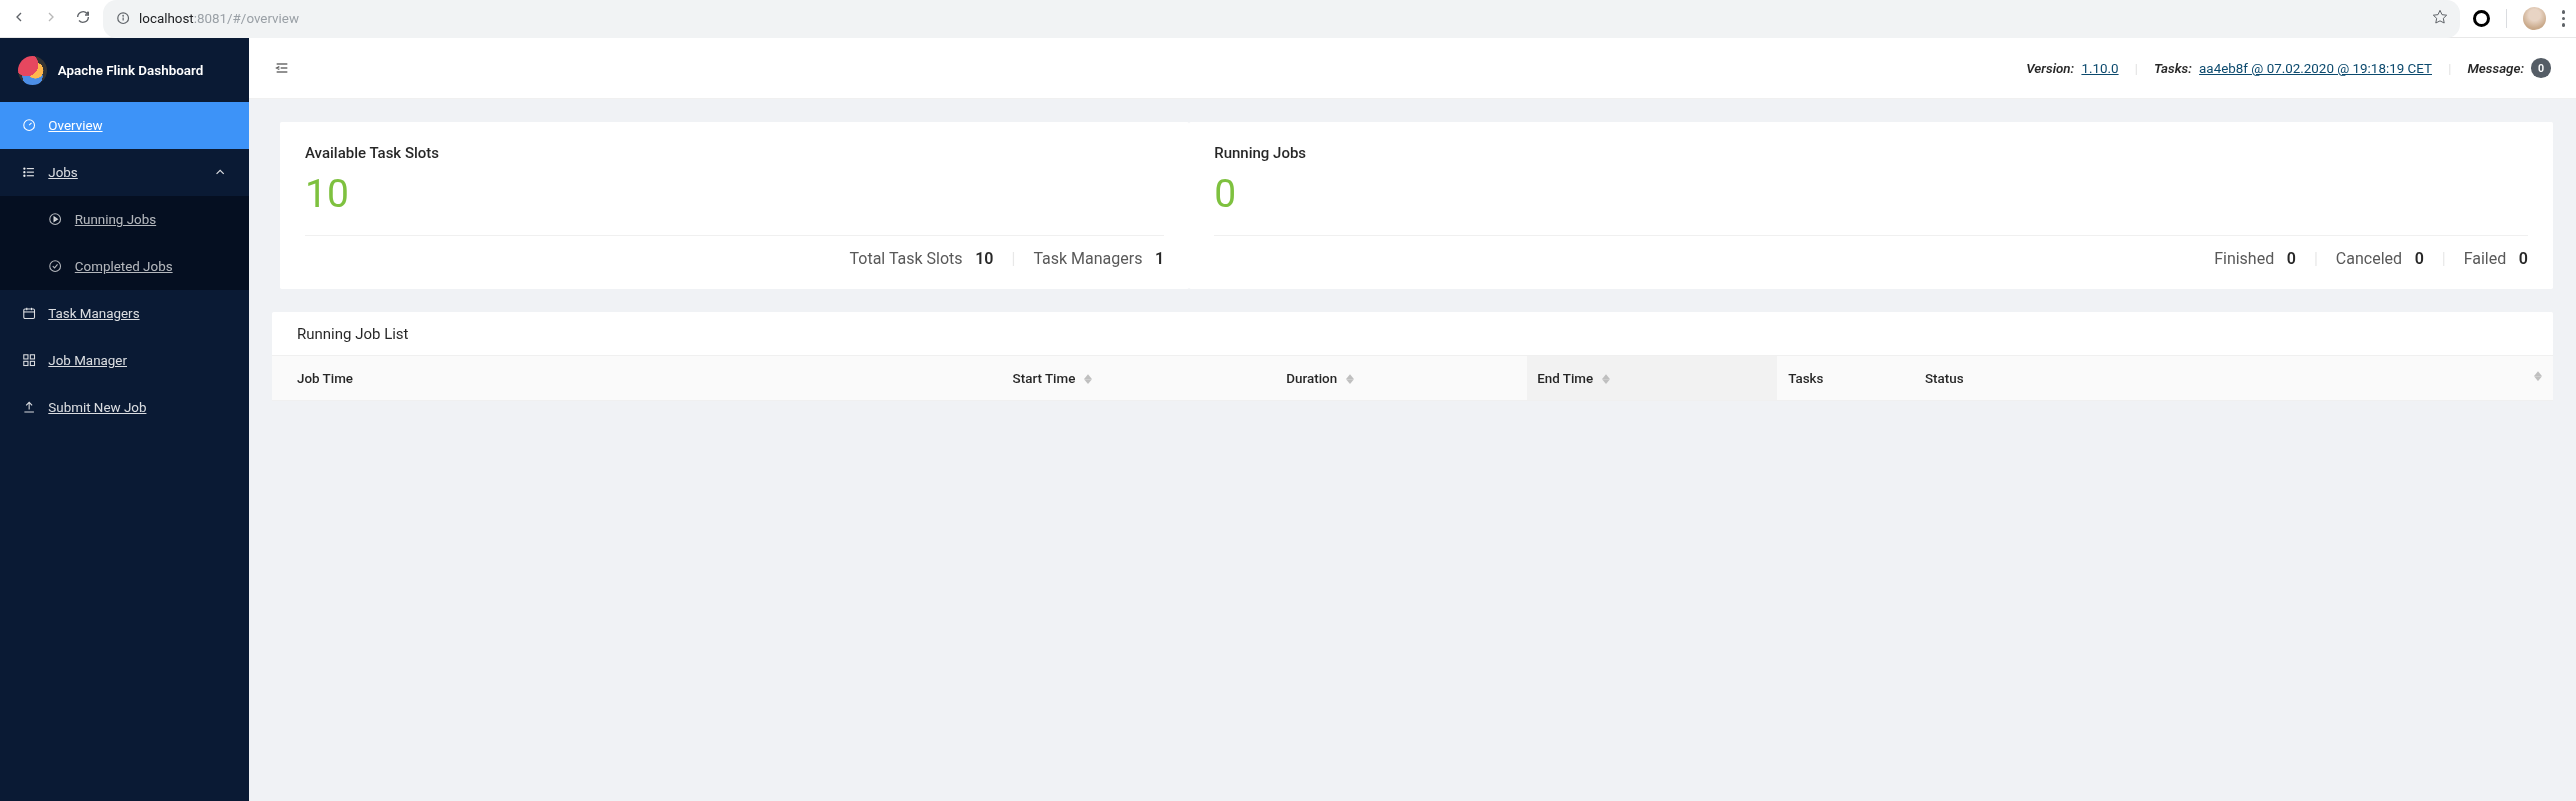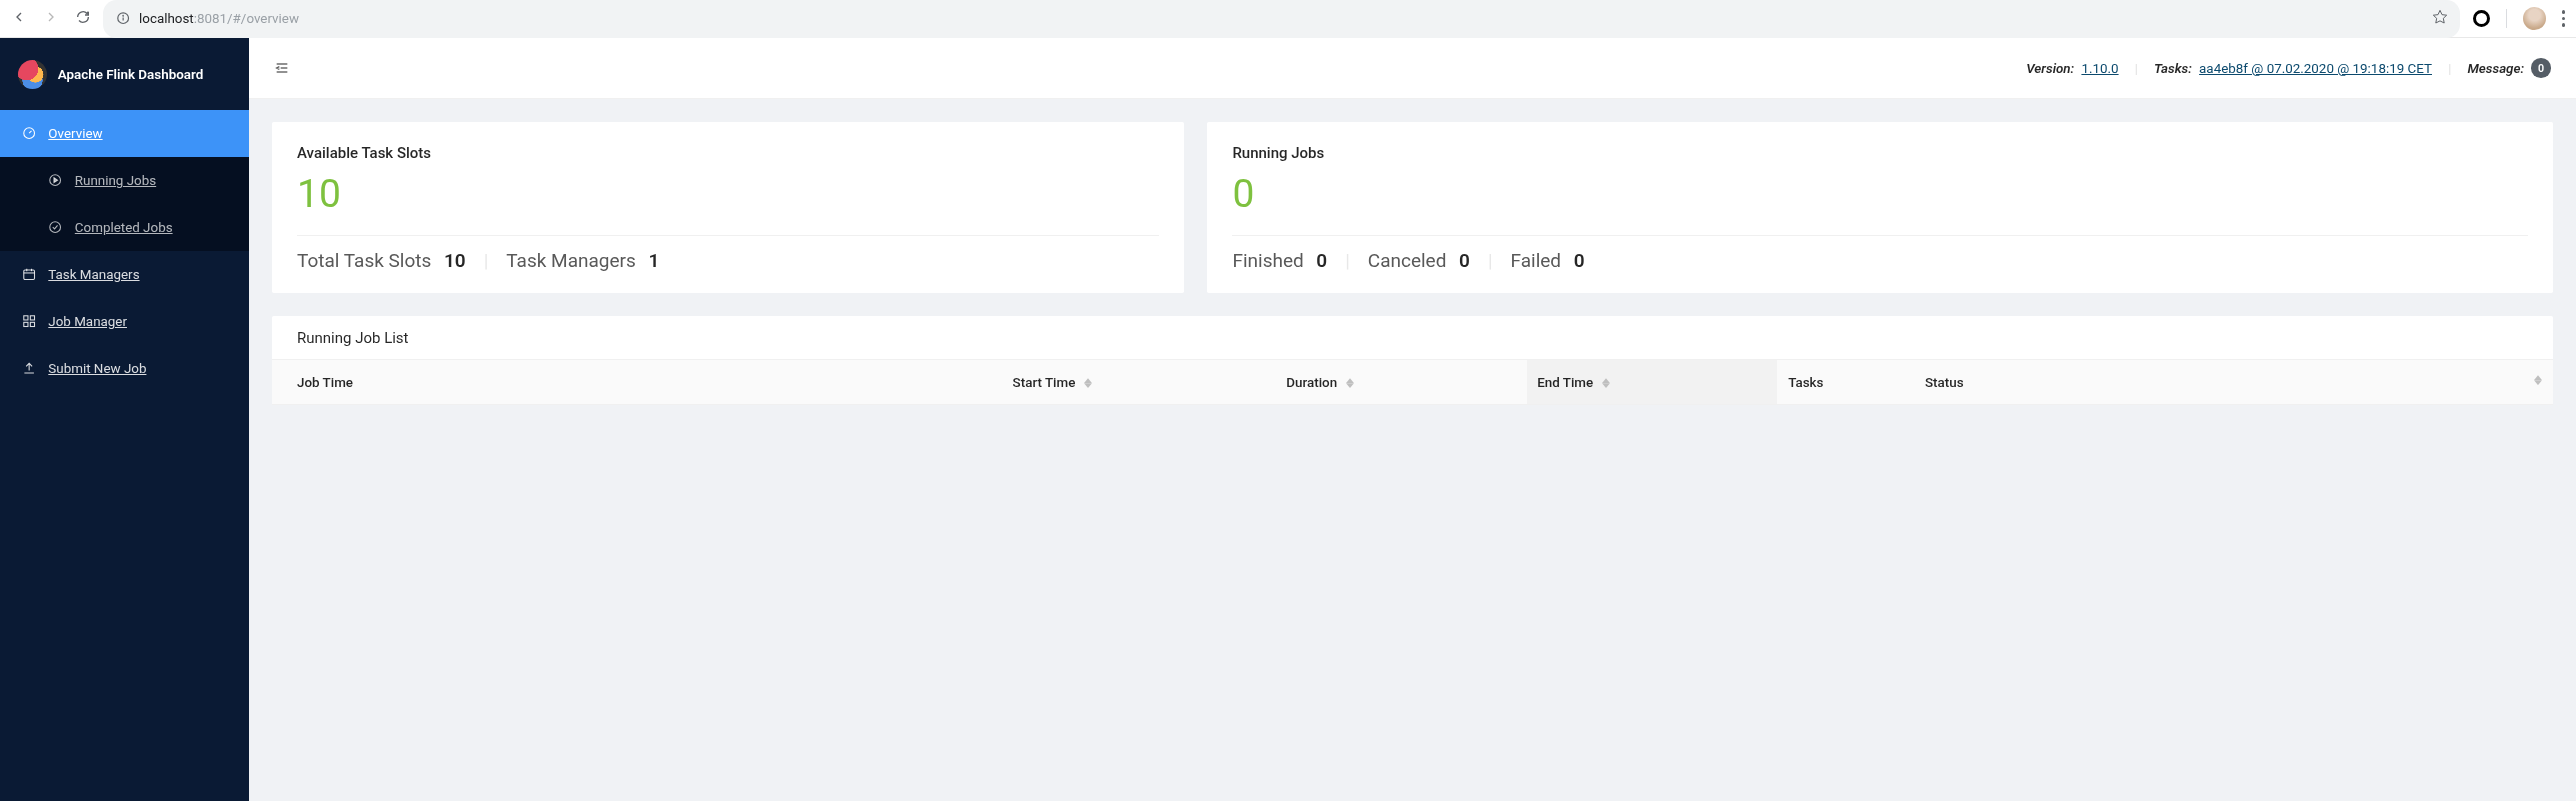--- a/index.html
+++ b/index.html
@@ -52,21 +52,21 @@
 
     .sidebar {
       width:249px;
       background:#0a1a34;
       color:rgba(255,255,255,.85);
       display:flex;
       flex-direction:column;
       flex-shrink:0;
     }
     .brand {
-      height:72px;
+      height:64px;
       display:flex;
       align-items:center;
       padding:0 18px;
       gap:10.7px;
       color:#fff;
       font-weight:600;
       font-size:13.4px;
     }
     .brand-logo {
       width:29px; height:29px; border-radius:50%;
@@ -110,32 +110,32 @@
     .meta { display:flex; align-items:center; gap:7.2px; font-size:13.4px; }
     .meta .lbl { font-weight:600;font-style:italic; }
     .meta .val { color:#0c4a6e;text-decoration:underline; }
     .meta-sep { color:#e0e0e0; margin:0 7.2px; font-size:12.5px; }
     .badge {
       display:inline-flex; align-items:center; justify-content:center;
       min-width:19.7px; height:19.7px; padding:0 5.4px;
       border-radius:9.8px; background:#555d66; color:#fff; font-size:10.7px; font-weight:600;
     }
 
-    .cards { display:flex; gap:23px; padding:23px; }
+    .cards { display:flex; padding:23px;margin-left:8px; }
     .card {
       background:#fff;
       border-radius:1.8px;
       padding:21.5px 25px;
     }
     .card.slots { flex:0 0 40%; }
     .card.jobs { flex:1; }
     .card h3 { font-size:15px; font-weight:500; color:rgba(0,0,0,.85); margin-bottom:7.2px; }
     .big-num { font-size:39px; font-weight:400; color:#7ec13f; line-height:1.3; }
     .card hr { border:none; border-top:0.9px solid #f0f0f0; margin:16px 0 12.5px; }
-    .stats-row { display:flex; gap:9px; align-items:center; font-size:19px; }
+    .stats-row { display:flex; gap:9px; align-items:center; font-size:16px;justify-content:flex-end; }
     .stat-lbl { color:#595959; }
     .stat-val { font-weight:600; color:rgba(0,0,0,.85); margin-left:3.6px; }
     .stat-sep { color:#e8e8e8; margin:0 9px; }
 
     .list-card {
       background:#fff;
       margin:0 23px 23px;
       border-radius:1.8px;
     }
     .list-card h3 {
@@ -218,20 +218,34 @@
     </div>
 
     <div class="nav-item active">
       <svg class="nav-icon" viewBox="0 0 24 24" fill="none" stroke="currentColor" stroke-width="1.8">
           <circle cx="12" cy="12" r="9"></circle>
           <path d="M12 12l4-4M8 16h0"></path>
         </svg>
       <span>Overview</span>
     </div>
 
+    <div class="nav-item expandable">
+      <svg class="nav-icon" viewBox="0 0 24 24" fill="none" stroke="currentColor" stroke-width="2">
+          <line x1="8" y1="6" x2="20" y2="6"></line>
+          <line x1="8" y1="12" x2="20" y2="12"></line>
+          <line x1="8" y1="18" x2="20" y2="18"></line>
+          <circle cx="4" cy="6" r="1" fill="currentColor"></circle>
+          <circle cx="4" cy="12" r="1" fill="currentColor"></circle>
+          <circle cx="4" cy="18" r="1" fill="currentColor"></circle>
+        </svg>
+      <span>Jobs</span>
+      <svg class="nav-icon chev" viewBox="0 0 24 24" fill="none" stroke="currentColor" stroke-width="2">
+          <path d="M6 15l6-6 6 6"></path>
+        </svg>
+    </div>
 
     <div class="nav-sub">
       <div class="nav-sub-item">
         <svg class="nav-icon" viewBox="0 0 24 24" fill="none" stroke="currentColor" stroke-width="1.8">
             <circle cx="12" cy="12" r="9"></circle>
             <polygon points="10 8 16 12 10 16" fill="currentColor"></polygon>
           </svg>
         <span>Running Jobs</span>
       </div>
       <div class="nav-sub-item">

